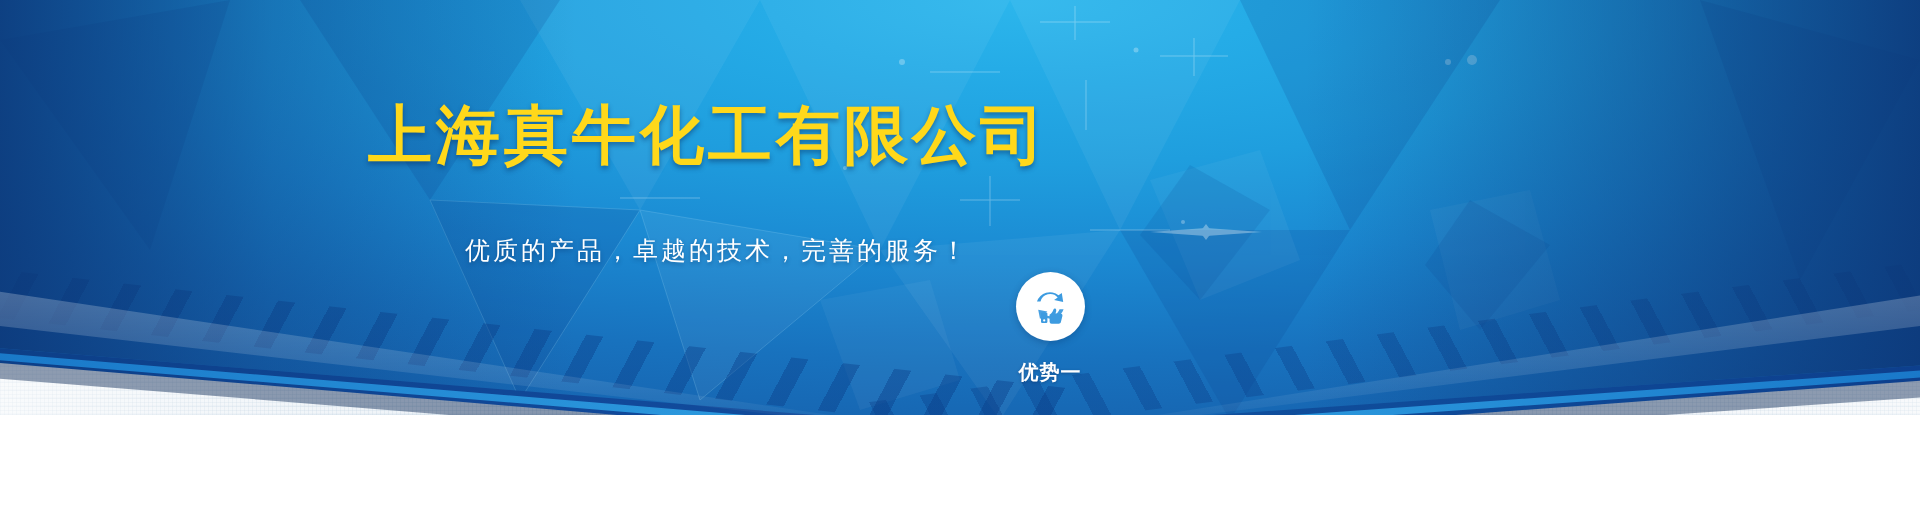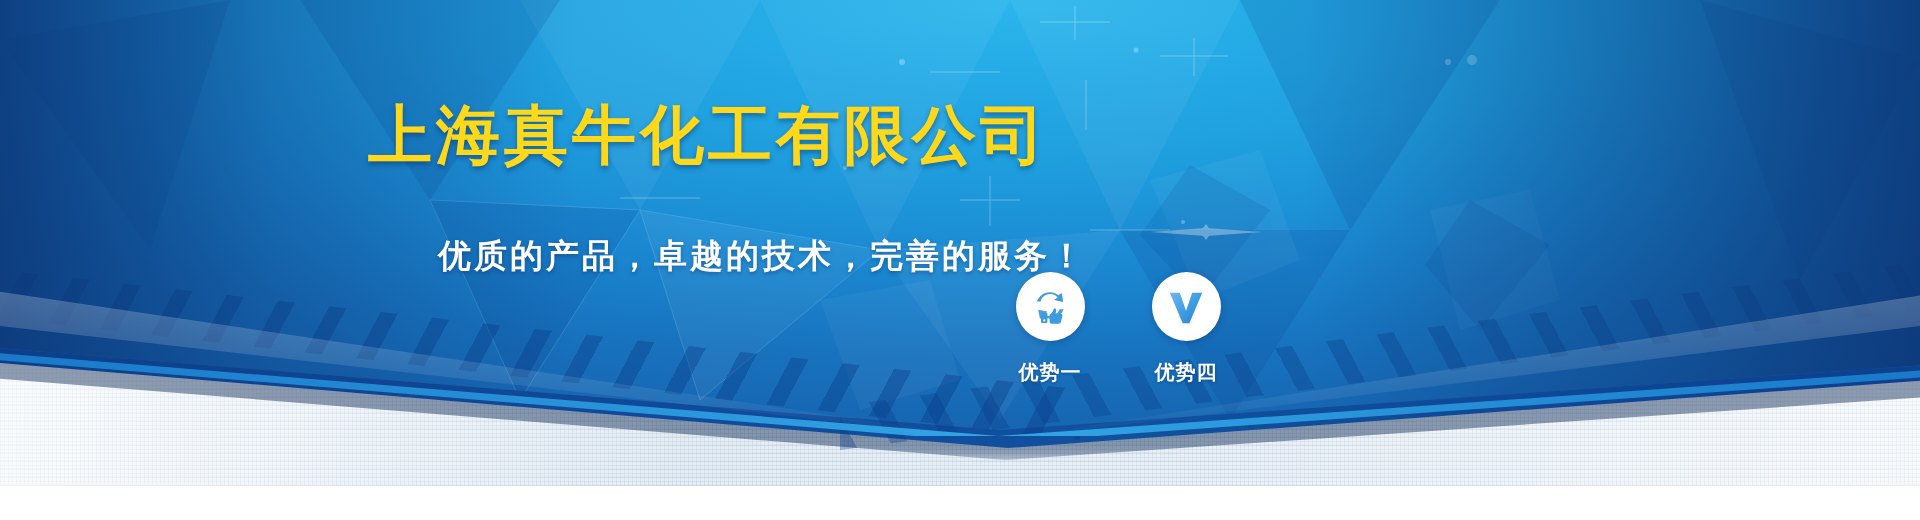--- a/index.html
+++ b/index.html
@@ -1,20 +1,20 @@
 <!DOCTYPE html>
 <html><head>
 <meta charset="utf-8">
 <style>
   html,body{margin:0;padding:0;background:#fff;}
   body{font-family:"Liberation Sans","DejaVu Sans",sans-serif;}
 
   .banner{
     position:relative;
-    width:1920px;height:486px;
+    width:1920px;height:415px;
     overflow:hidden;
     background:#a16207;
   }
 
   
   .paper{
     position:absolute;inset:0;
     background:
       repeating-linear-gradient(0deg, rgba(170,195,215,.30) 0 1px, rgba(0,0,0,0) 1px 4px),
       repeating-linear-gradient(90deg, rgba(170,195,215,.30) 0 1px, rgba(0,0,0,0) 1px 4px),
@@ -105,22 +105,22 @@
   .content{position:absolute;left:0;top:0;width:1920px;height:520px;}
 
   .title{
     position:absolute;left:368px;top:92px;
     font-size:64px;font-weight:bold;letter-spacing:4px;
     color:#ffd81a;
     text-shadow:0 3px 5px rgba(6,40,90,.45);
     white-space:nowrap;
   }
   .subtitle{
-    position:absolute;left:438px;top:234px;
-    font-size:33px;font-weight:bold;letter-spacing:3px;
+    position:absolute;left:465px;top:234px;
+    font-size:25px;font-weight:normal;letter-spacing:3px;
     color:#ffffff;
     text-shadow:0 2px 4px rgba(6,40,90,.40);
     white-space:nowrap;
   }
 
   .adv-row{
     position:absolute;left:1015px;top:272px;
     display:flex;gap:66px;align-items:flex-start;
   }
   .adv{
@@ -242,33 +242,16 @@
                 <path d="M21.5 29.8c1.9-1.3 3.4-3.1 4-5.2.3-1.1 1.6-1.4 2.3-.6.5.6.6 1.4.4 2.2l-.7 2.4h5.1c1.2 0 2.1 1.1 1.8 2.3l-1.5 6.2c-.2 1-1.1 1.7-2.1 1.7h-7.2a2 2 0 0 1-2-2z"></path>
               </g>
             </svg>
           </span>
         </div>
         <div class="adv-label">优势一</div>
       </div>
 
 
 
-      <div class="adv">
-        <div class="adv-circle">
-          <span>
-            <svg width="42" height="42" viewBox="0 0 44 44" aria-hidden="true">
-              <defs>
-                <linearGradient id="vgrad" x1="0" y1="0" x2="1" y2="1">
-                  <stop offset="0%" stop-color="#6fb8ee"></stop>
-                  <stop offset="55%" stop-color="#3d9be0"></stop>
-                  <stop offset="100%" stop-color="#2f7fc8"></stop>
-                </linearGradient>
-              </defs>
-              <path d="M5 7 h10.5 l6.5 19 6.5 -19 H39 L25.5 39 h-7 z" fill="url(#vgrad)"></path>
-            </svg>
-          </span>
-        </div>
-        <div class="adv-label">优势四</div>
-      </div>
 
     </div>
   </div>
 </div>
 
 </body></html>

